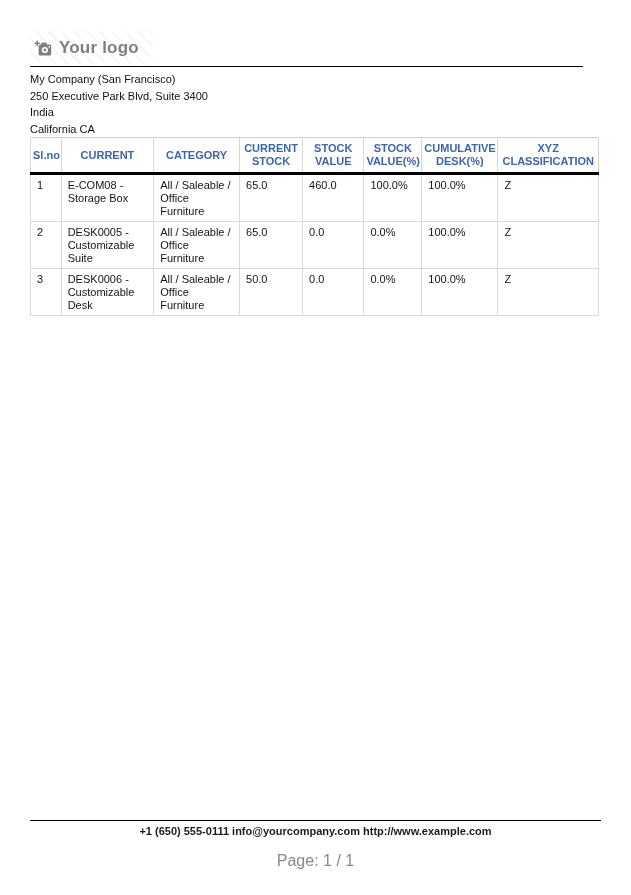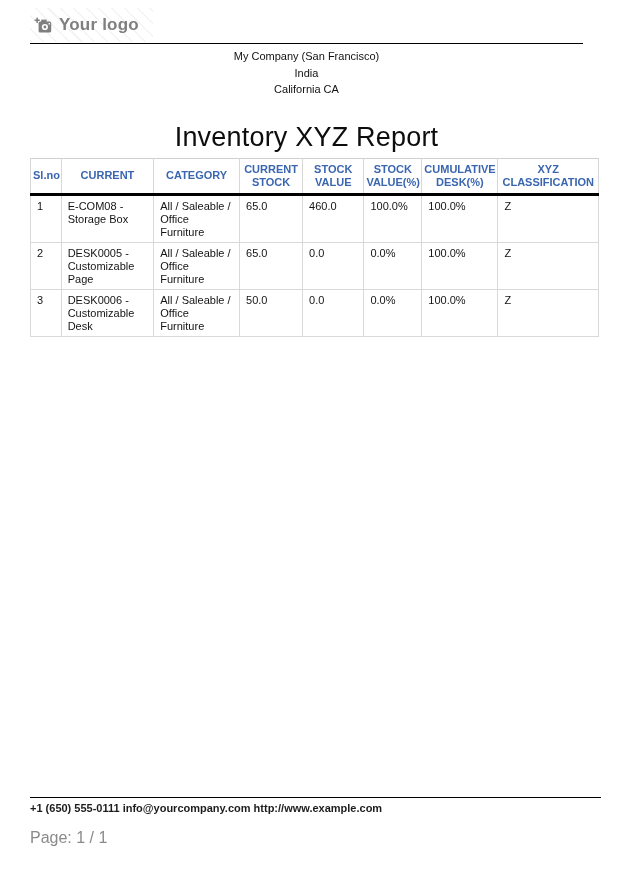--- a/index.html
+++ b/index.html
@@ -4,36 +4,36 @@
 <style>
   * { margin: 0; padding: 0; box-sizing: border-box; }
   html, body { background: #ffffff; }
   body {
     width: 631px; height: 895px;
     position: relative;
     font-family: "Liberation Sans", "DejaVu Sans", sans-serif;
     color: #1a1a1a;
     overflow: hidden;
   }
-  .page { position: absolute; inset: 0; padding: 8px 48px 0 30px; }
+  .page { position: absolute; inset: 0; padding: 8px 48px 0 30px; margin-top: 23px; }
 
   
   .logo-wrap {
     display: inline-flex; align-items: center; gap: 7px;
     padding: 7px 14px 7px 4px;
     background: repeating-linear-gradient(45deg,
       rgba(0,0,0,0.045) 0px, rgba(0,0,0,0.045) 1.5px,
       transparent 1.5px, transparent 9px);
   }
   .logo-text { font-size: 17px; font-weight: 700; color: #7f7f7f; letter-spacing: 0.2px; }
   .camera-svg { display: block; }
   .header-rule { border-top: 1.5px solid #000; margin-top: 1px; }
 
   
-  .address { margin-top: 4px; font-size: 11px; line-height: 16.6px; color: #111; text-align: center; }
+  .address { margin-top: 4px; font-size: 11px; line-height: 16.6px; color: #111; }
 
   
   .report-title {
     margin: 24px 0 5px 0;
     text-align: center;
     font-size: 27px; font-weight: 400; color: #0d0d0d;
     letter-spacing: 0.2px;
   }
 
   
@@ -60,20 +60,21 @@
     padding: 4px 4px 3px 6px;
     border: 1px solid #d9d9d9;
     height: 44px;
     word-wrap: break-word;
   }
 
   
   .footer {
     position: absolute; left: 30px; width: 571px; top: 797px;
     border-top: 1.5px solid #000;
+    text-align: center;
   }
   .footer-contact { margin-top: 4px; font-size: 11px; font-weight: 600; color: #1c1c1c; }
   .footer-page { margin-top: 15px; font-size: 16px; color: #8a8a8a; }
 </style>
 </head>
 <body>
 
 <div class="page">
 
   
@@ -89,26 +90,26 @@
       <circle cx="10.9" cy="10" r="1.4" fill="#7f7f7f"></circle>
       <rect x="14.6" y="6" width="1.5" height="1.5" fill="#ffffff"></rect>
     </svg>
     <span class="logo-text">Your logo</span>
   </div>
   <div class="header-rule"></div>
 
   
   <div class="address">
     <div>My Company (San Francisco)</div>
+    <div>250 Executive Park Blvd, Suite 3400</div>
     <div>India</div>
     <div>California CA</div>
   </div>
 
   
-  <h1 class="report-title">Inventory XYZ Report</h1>
 
   
   <table class="report">
     <colgroup>
       <col style="width:5.4%">
         <col style="width:16.3%">
         <col style="width:15.1%">
       <col style="width:11.1%">
         <col style="width:10.8%">
         <col style="width:10.2%">
@@ -133,21 +134,21 @@
         <td>E-COM08 - Storage Box</td>
         <td>All / Saleable / Office Furniture</td>
         <td>65.0</td>
         <td>460.0</td>
         <td>100.0%</td>
         <td>100.0%</td>
         <td>Z</td>
       </tr>
       <tr>
         <td>2</td>
-        <td>DESK0005 - Customizable Page</td>
+        <td>DESK0005 - Customizable Suite</td>
         <td>All / Saleable / Office Furniture</td>
         <td>65.0</td>
         <td>0.0</td>
         <td>0.0%</td>
         <td>100.0%</td>
         <td>Z</td>
       </tr>
       <tr>
         <td>3</td>
         <td>DESK0006 - Customizable Desk</td>

